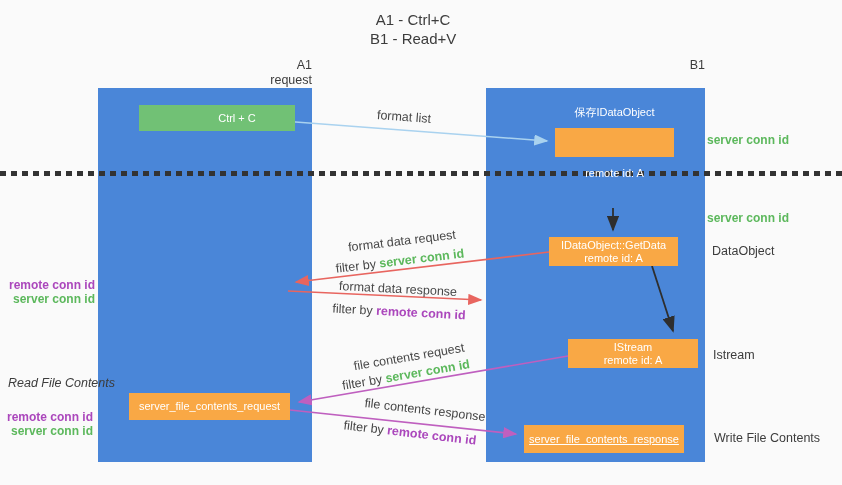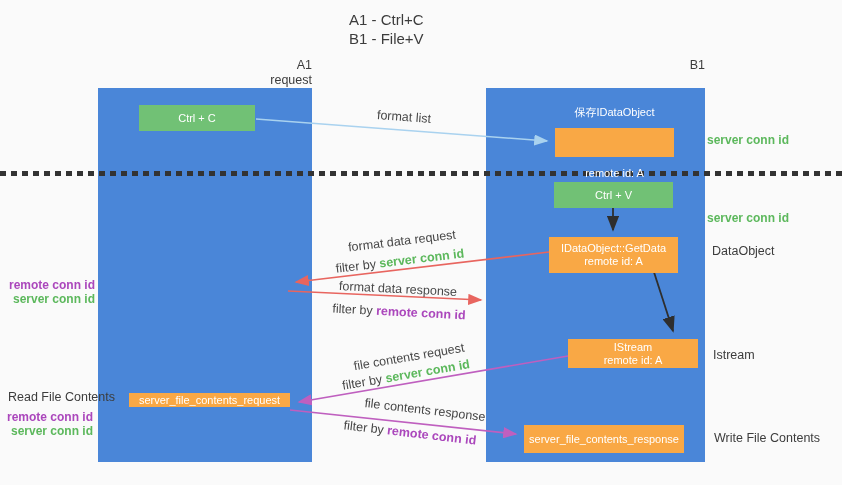--- a/index.html
+++ b/index.html
@@ -1,66 +1,66 @@
 <!DOCTYPE html>
 <html><head>
 <meta charset="utf-8">
 <style>
   html,body{margin:0;padding:0;}
   .canvas{
     position:relative;width:842px;height:485px;background:#fafafa;
     font-family:"Liberation Sans",sans-serif;overflow:hidden;color:#3d3d3d;
   }
-  .title{position:absolute;left:349px;top:10px;font-size:15px;line-height:19px;color:#3c3c3c;text-align:center;}
+  .title{position:absolute;left:370px;top:10px;font-size:15px;line-height:19px;color:#3c3c3c;text-align:center;}
   .col-header{position:absolute;top:58px;text-align:right;font-size:12.5px;line-height:15px;color:#3c3c3c;}
   .col-header.left{left:98px;width:214px;}
   .col-header.right{left:486px;width:219px;}
   .lifeline{position:absolute;top:88px;height:374px;background:#4a86d8;}
   .lifeline.left{left:98px;width:214px;}
   .lifeline.right{left:486px;width:219px;}
   .divider{
     position:absolute;left:0;top:171px;width:842px;height:5px;
     background:repeating-linear-gradient(90deg,#333 0 6px,transparent 6px 11px);
   }
   .arrows{position:absolute;left:0;top:0;pointer-events:none;}
   .node{
     position:absolute;display:flex;flex-direction:column;align-items:center;justify-content:center;
     color:#fff;font-size:11px;line-height:13px;text-align:center;white-space:nowrap;
   }
   .node.green{background:#71c175;}
   .node.orange{background:#f9a845;}
-  .n-ctrl-c{left:139px;top:105px;width:116px;height:26px;}
+  .n-ctrl-c{left:139px;top:105px;width:116px;height:26px;padding-left:40px;}
   .n-save{left:555px;top:128px;width:119px;height:29px;gap:48px;}
   .n-ctrl-v{left:554px;top:182px;width:119px;height:26px;}
-  .n-getdata{left:549px;top:237px;width:129px;height:36px;}
+  .n-getdata{left:549px;top:237px;width:129px;height:29px;}
   .n-fmt-req{left:132px;top:276px;width:155px;height:27px;}
   .n-fmt-resp{left:488px;top:288px;width:156px;height:29px;}
   .n-istream{left:568px;top:339px;width:130px;height:29px;}
-  .n-file-req{left:129px;top:393px;width:161px;height:14px;text-align:center;}
-  .n-file-resp{left:524px;top:425px;width:160px;height:28px;}
+  .n-file-req{left:129px;top:393px;width:161px;height:27px;text-align:center;}
+  .n-file-resp{left:524px;top:425px;width:160px;height:28px;text-decoration:underline;}
   .flabel{
     position:absolute;white-space:nowrap;font-size:12.5px;color:#474747;
     transform:translate(-50%,-50%) rotate(var(--r,0deg));
   }
   .kw-green{color:#5cb85c;font-weight:bold;}
   .kw-purple{color:#ab47bc;font-weight:bold;}
   .anno{position:absolute;white-space:nowrap;font-size:12.5px;color:#3c3c3c;}
   .anno.green{color:#5cb85c;font-weight:bold;font-size:12px;}
   .anno-stack{position:absolute;text-align:right;font-size:12px;font-weight:bold;line-height:13.5px;}
   .anno-stack .purple{color:#ab47bc;}
   .anno-stack .green{color:#5cb85c;}
 </style>
 </head>
 <body>
 
 <div class="canvas">
 
   <div class="title">
     <div>A1 - Ctrl+C</div>
-    <div>B1 - File+V</div>
+    <div>B1 - Read+V</div>
   </div>
 
   <div class="col-header left">
     <div>A1</div>
     <div>request</div>
   </div>
   <div class="col-header right">
     <div>B1</div>
   </div>
 
@@ -93,23 +93,20 @@
     <line x1="290" y1="410" x2="516" y2="434" stroke="#bf5fbf" stroke-width="1.6" marker-end="url(#m-mag)"></line>
   </svg>
 
   <div class="node green n-ctrl-c">
     <div>Ctrl + C</div>
   </div>
   <div class="node orange n-save">
     <div>保存IDataObject</div>
     <div>remote id: A</div>
   </div>
-  <div class="node green n-ctrl-v">
-    <div>Ctrl + V</div>
-  </div>
   <div class="node orange n-getdata">
     <div>IDataObject::GetData</div>
     <div>remote id: A</div>
   </div>
   <div class="node orange n-istream">
     <div>IStream</div>
     <div>remote id: A</div>
   </div>
   <div class="node orange n-file-req">
     <div>server_file_contents_request</div>
@@ -135,19 +132,19 @@
   <div class="anno green" style="left:707px;top:133px;">server conn id</div>
   <div class="anno green" style="left:707px;top:211px;">server conn id</div>
   <div class="anno" style="left:712px;top:244px;">DataObject</div>
   <div class="anno" style="left:713px;top:348px;">Istream</div>
   <div class="anno" style="left:714px;top:431px;">Write File Contents</div>
 
   <div class="anno-stack" style="left:0px;top:279px;width:95px;">
     <div class="purple">remote conn id</div>
     <div class="green">server conn id</div>
   </div>
-  <div class="anno" style="left:8px;top:390px;">Read File Contents</div>
+  <div class="anno" style="left:8px;top:376px;font-style:italic;">Read File Contents</div>
   <div class="anno-stack" style="left:0px;top:411px;width:93px;">
     <div class="purple">remote conn id</div>
     <div class="green">server conn id</div>
   </div>
 
 </div>
 
 </body></html>

